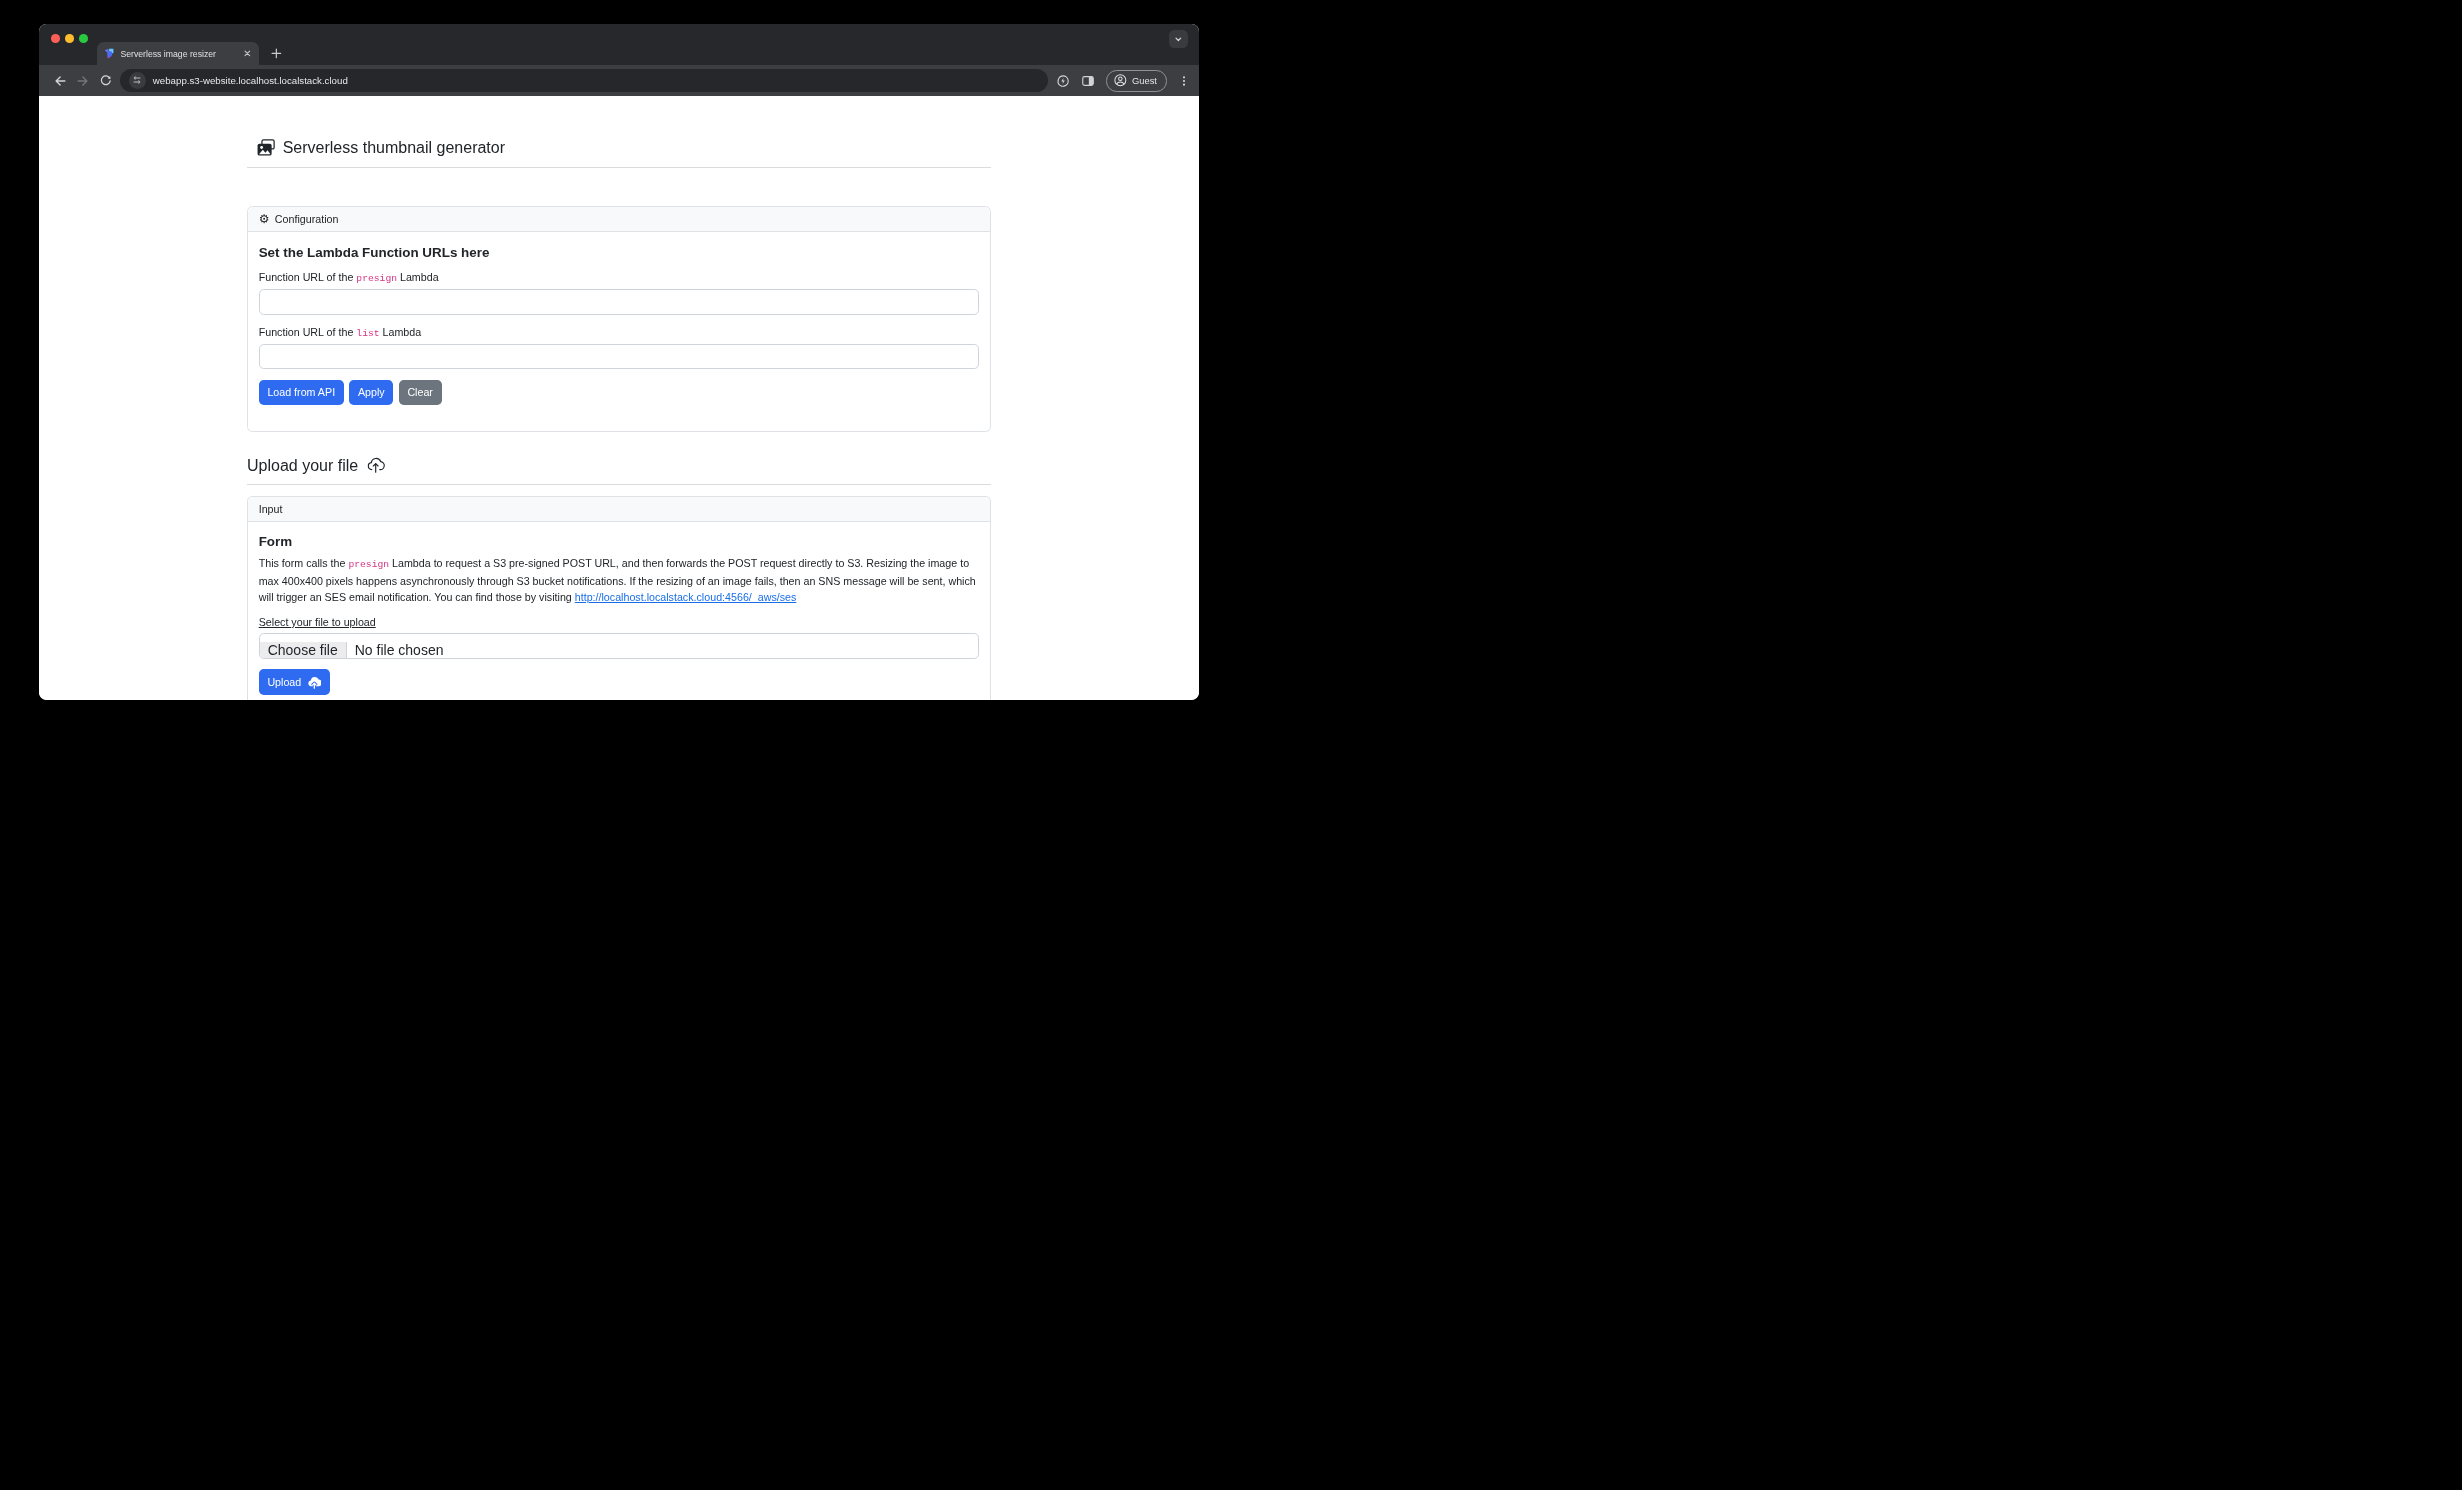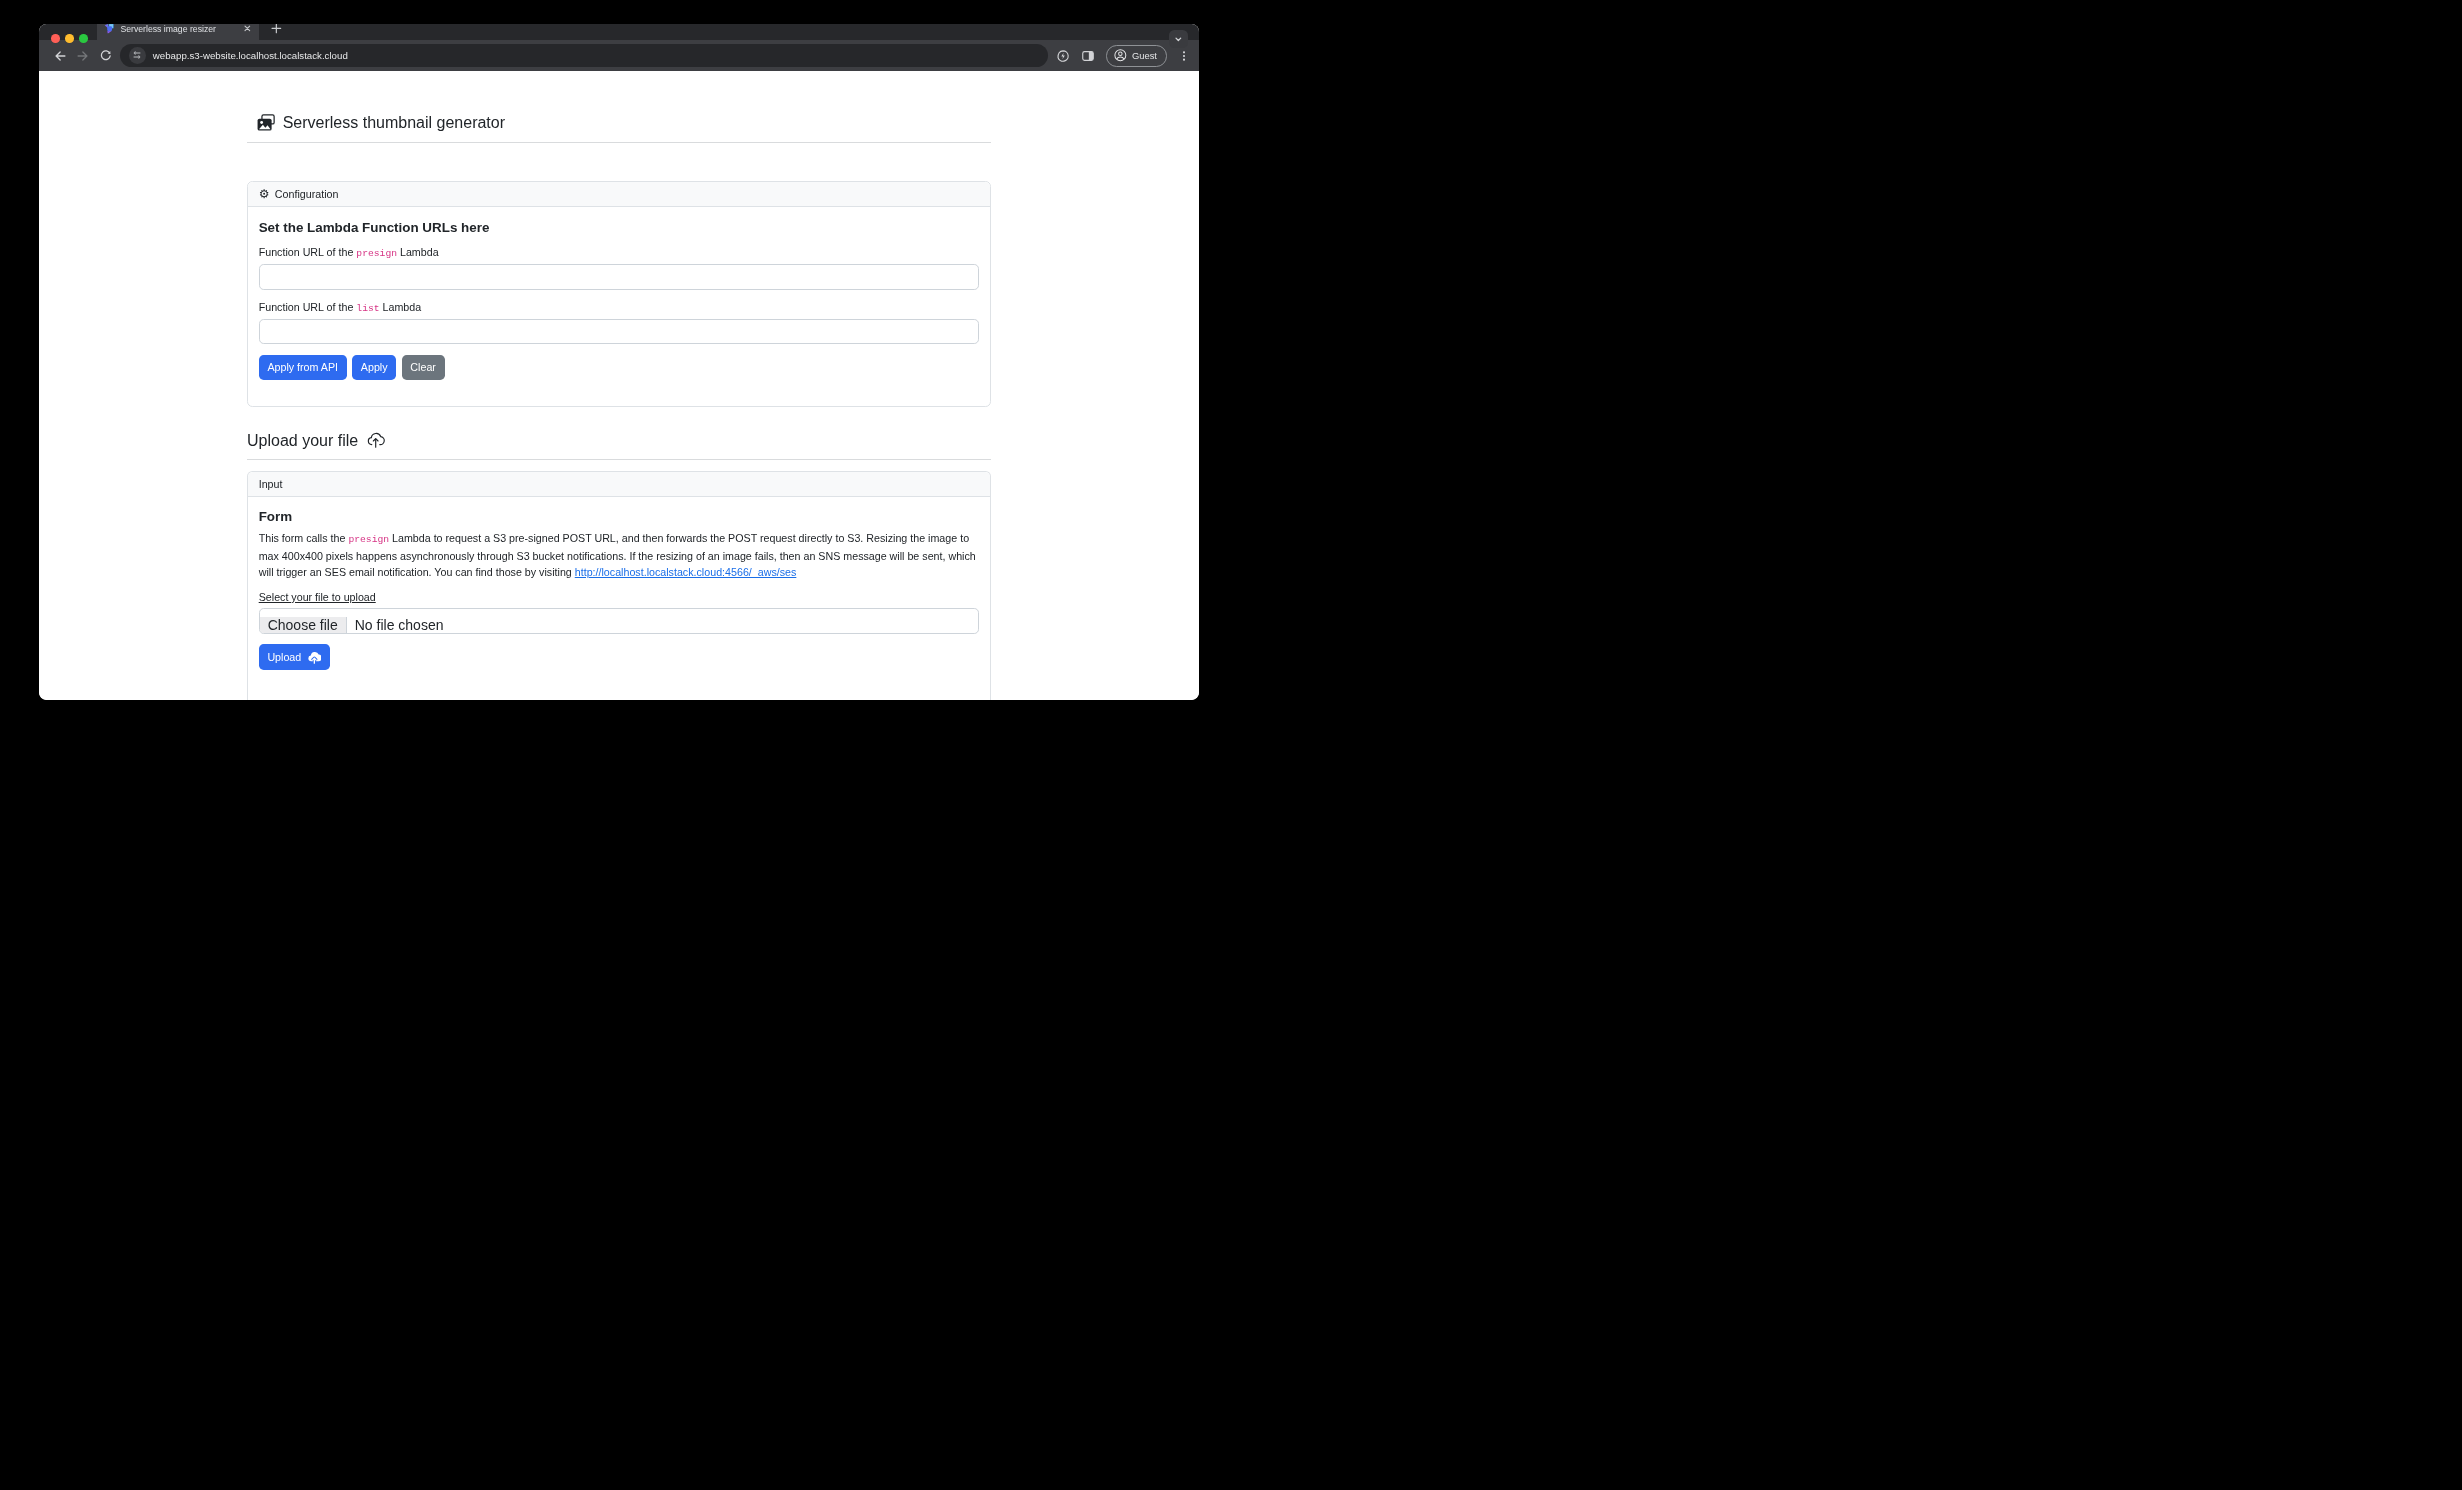--- a/index.html
+++ b/index.html
@@ -5,21 +5,21 @@
   :root{
     --primary:#2e6bf0; --secondary:#6c757d; --code:#d63384; --link:#1a6ee8;
     --ink:#212529; --border:#dee2e6; --hdr-bg:#f8f9fa;
     --frame:#27282b; --chrome:#3d3e42; --pill:#26272a;
   }
   html,body{margin:0;padding:0;width:1231px;height:745px;background:#000;overflow:hidden;
     font-family:"Liberation Sans", sans-serif;}
   .window{position:absolute;left:39px;top:24px;width:1160px;height:676px;border-radius:7.4px;
     overflow:hidden;background:#fff;display:flex;flex-direction:column;}
   
-  .tabstrip{height:16px;background:var(--frame);position:relative;flex:0 0 auto;}
+  .tabstrip{height:41px;background:var(--frame);position:relative;flex:0 0 auto;}
   .traffic{position:absolute;left:12px;top:10px;display:flex;gap:5.4px;}
   .traffic span{width:8.7px;height:8.7px;border-radius:50%;display:block;}
   .t-close{background:#ff5f57}.t-min{background:#febc2e}.t-max{background:#2ac840}
   .tab{position:absolute;left:58px;bottom:0;width:162px;height:23px;background:var(--chrome);
     border-radius:6.7px 6.7px 0 0;display:flex;align-items:center;padding:0 6.7px;box-sizing:border-box;}
   .tab .title{flex:1;margin-left:6px;font-size:8.7px;color:#dfe1e4;white-space:nowrap;overflow:hidden;}
   .tab-close{width:10.7px;height:10.7px;color:#c7c9cc;flex:0 0 auto;}
   .newtab{position:absolute;left:230px;bottom:4.7px;width:14.7px;height:14.7px;color:#c9cbce;}
   .chev-btn{position:absolute;right:10.7px;top:6px;width:19px;height:18px;border-radius:5.4px;
     background:#3a3b3f;color:#d3d5d8;display:flex;align-items:center;justify-content:center;}
@@ -190,21 +190,21 @@
           <span class="gear">⚙</span>
           <span>Configuration</span>
         </div>
         <div class="card-body">
           <div class="h5">Set the Lambda Function URLs here</div>
           <label><span>Function URL of the </span><code>presign</code><span> Lambda</span></label>
           <input class="form-control" type="text" value="" style="">
           <label><span>Function URL of the </span><code>list</code><span> Lambda</span></label>
           <input class="form-control" type="text" value="" style="">
           <div class="btn-row">
-            <button class="btn btn-primary">Apply from API</button>
+            <button class="btn btn-primary">Load from API</button>
             <button class="btn btn-primary">Apply</button>
             <button class="btn btn-secondary">Clear</button>
           </div>
         </div>
       </div>
 
       <h2 class="upload-h">
         <span>Upload your file</span>
         <span>
           <svg width="19.4" height="19.4" viewBox="0 0 28 28">

